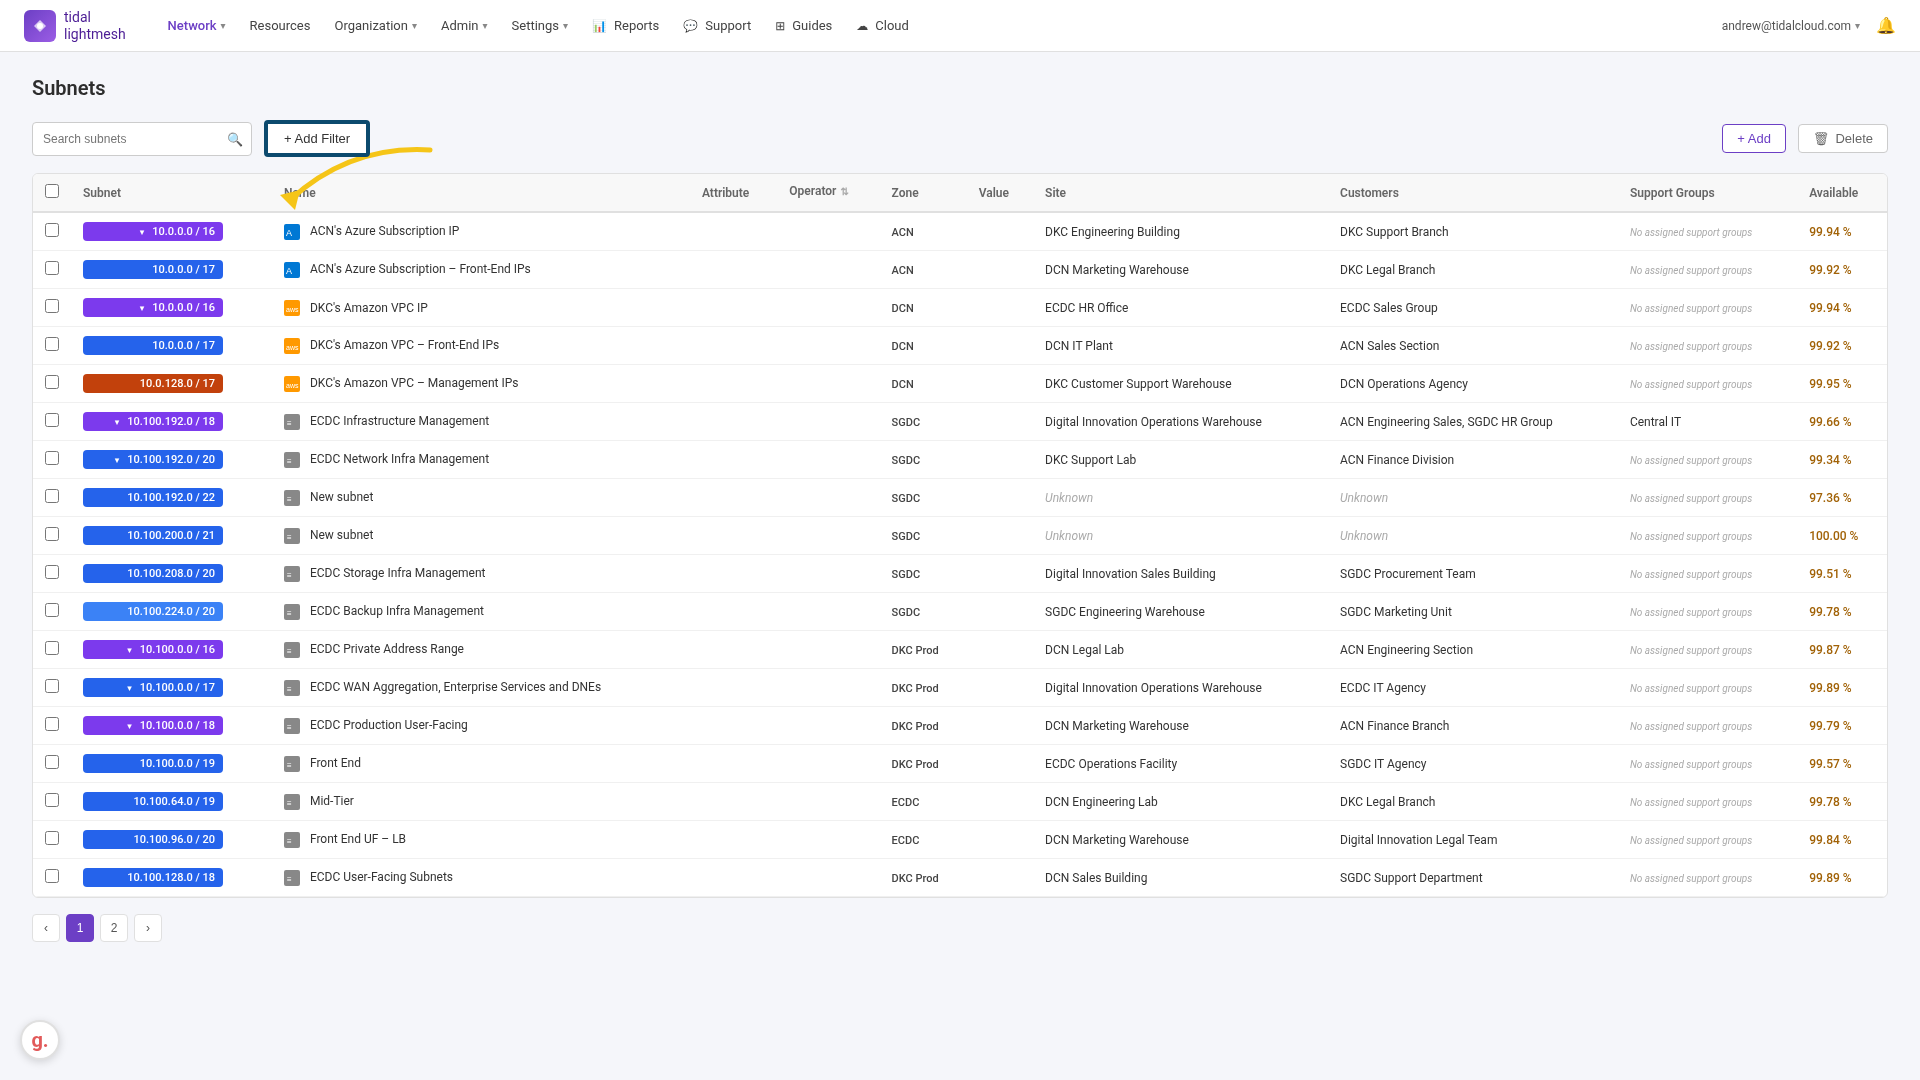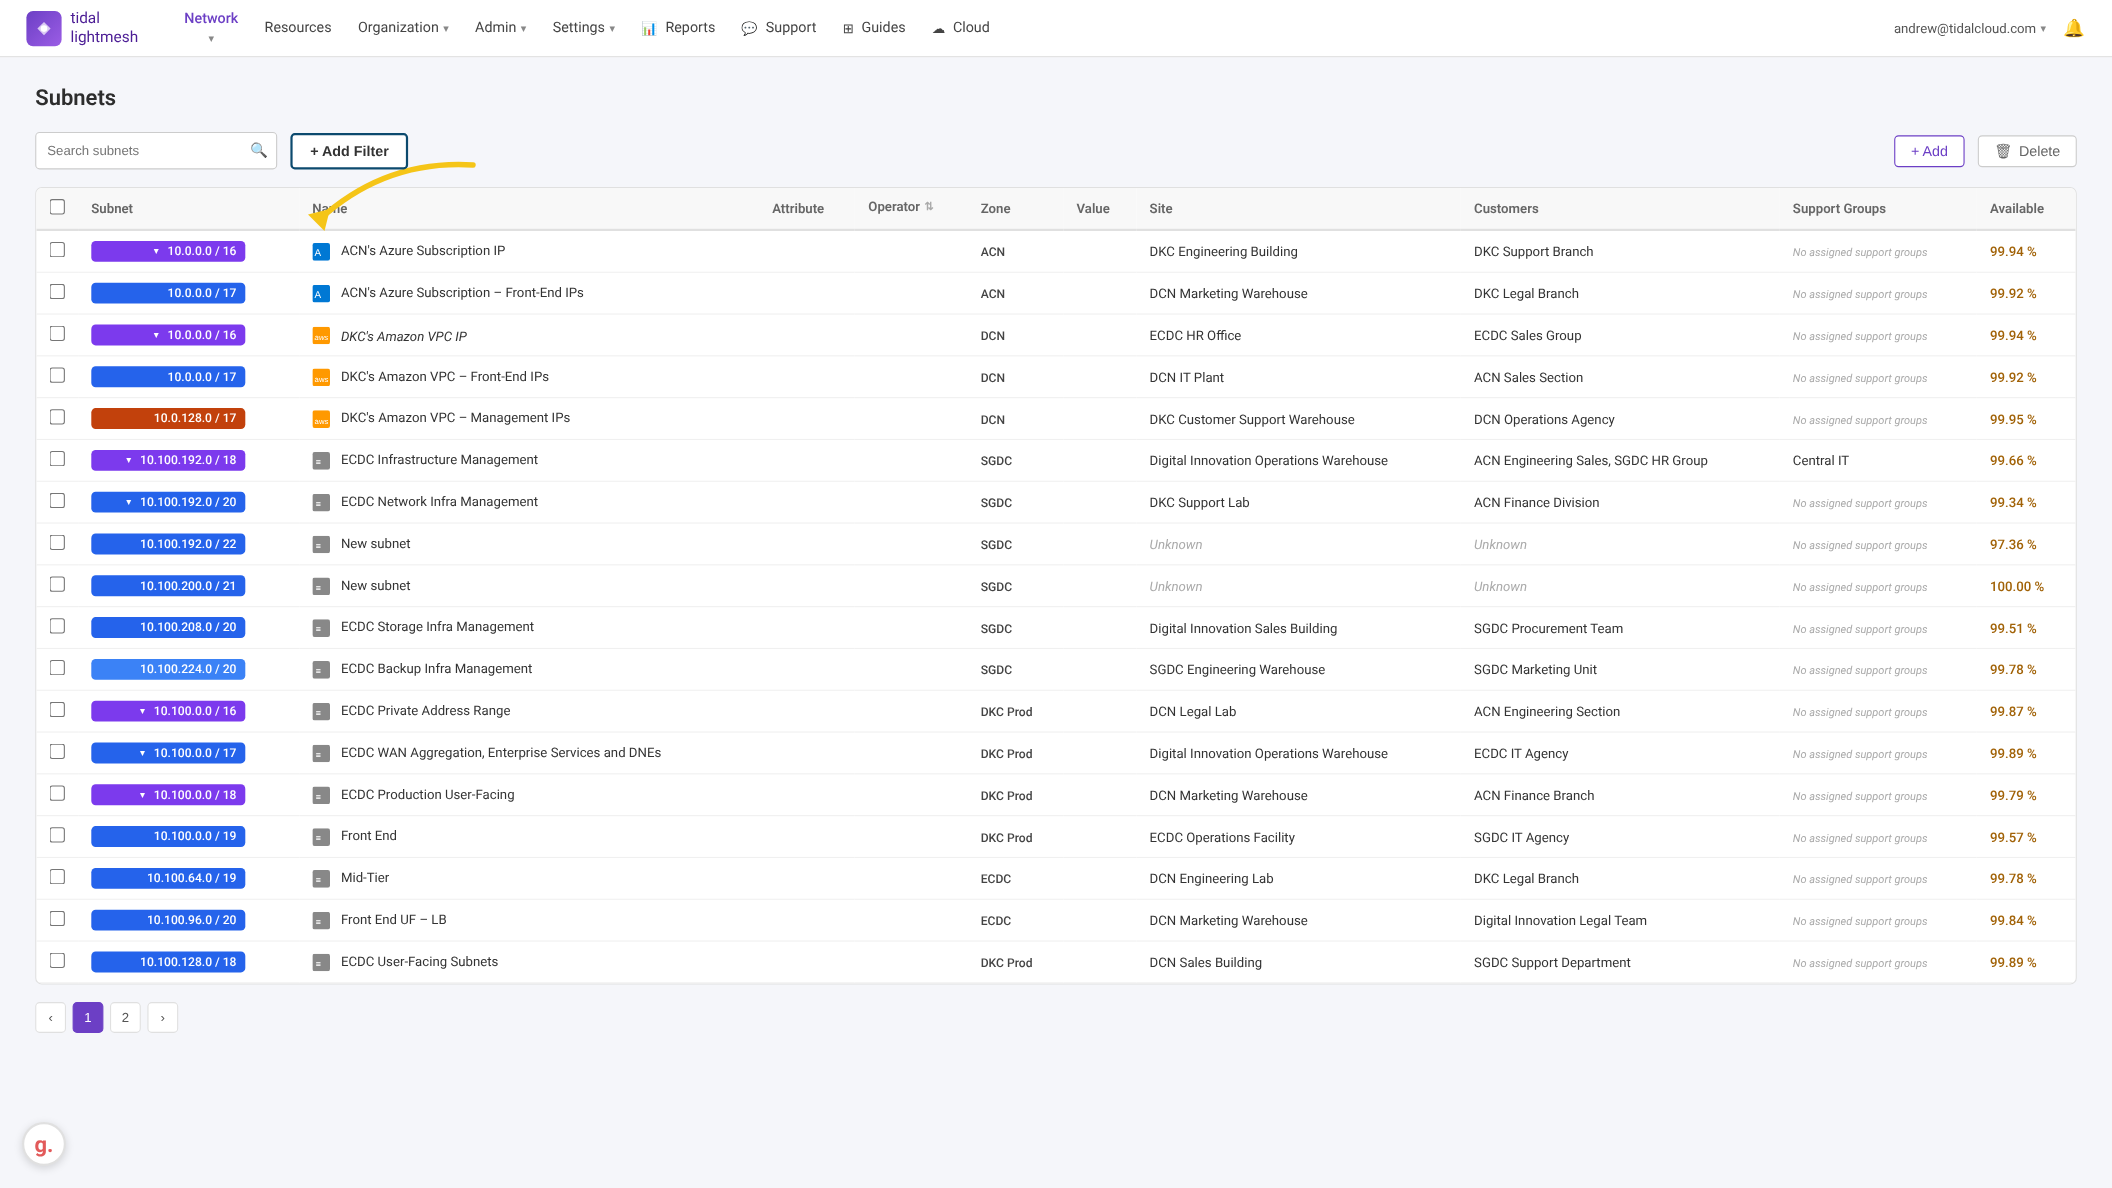--- a/index.html
+++ b/index.html
@@ -7,36 +7,36 @@
 
     
     .nav { display: flex; align-items: center; background: #fff; border-bottom: 1px solid #e0e0e0; padding: 0 24px; height: 52px; position: relative; z-index: 10; }
     .nav-logo { display: flex; align-items: center; gap: 8px; margin-right: 32px; }
     .nav-logo-icon { width: 32px; height: 32px; background: linear-gradient(135deg, #6c3fc5, #9b5de5); border-radius: 6px; display: flex; align-items: center; justify-content: center; }
     .nav-logo-icon svg { width: 20px; height: 20px; fill: white; }
     .nav-logo-text { font-size: 14px; font-weight: 600; color: #2d2d2d; line-height: 1.2; }
     .nav-logo-text span { display: block; font-weight: 400; color: #4c1d95; }
     .nav-items { display: flex; align-items: center; gap: 4px; flex: 1; }
     .nav-item { display: flex; align-items: center; gap: 4px; padding: 6px 10px; border-radius: 4px; cursor: pointer; color: #444; font-size: 13px; white-space: nowrap; }
-    .nav-item.active { color: #6c3fc5; font-weight: 500; flex-direction: column; }
+    .nav-item.active { color: #6c3fc5; font-weight: 500; }
     .nav-item-arrow { font-size: 10px; color: #888; }
     .nav-right { display: flex; align-items: center; gap: 16px; margin-left: auto; }
     .nav-user { font-size: 12px; color: #555; display: flex; align-items: center; gap: 4px; cursor: pointer; }
     .nav-bell { font-size: 16px; color: #666; cursor: pointer; }
 
     
     .page { padding: 24px 32px; }
     .page-title { font-size: 20px; font-weight: 600; color: #2d2d2d; margin-bottom: 20px; }
 
     
     .toolbar { display: flex; align-items: center; gap: 12px; margin-bottom: 16px; }
     .search-wrap { position: relative; }
     .search-input { width: 220px; height: 34px; border: 1px solid #ccc; border-radius: 4px; padding: 0 32px 0 10px; font-size: 12px; color: #555; background: #fff; outline: none; }
     .search-icon { position: absolute; right: 8px; top: 50%; transform: translateY(-50%); color: #aaa; font-size: 13px; }
-    .add-filter-btn { display: flex; align-items: center; gap: 6px; padding: 7px 16px; border: 2px solid #0c4a6e; border-radius: 4px; background: #fff; font-size: 13px; font-weight: 700; color: #333; cursor: pointer; position: relative; z-index: 5; }
+    .add-filter-btn { display: flex; align-items: center; gap: 6px; padding: 7px 16px; border: 4px solid #0c4a6e; border-radius: 4px; background: #fff; font-size: 13px; font-weight: 400; color: #333; cursor: pointer; position: relative; z-index: 5; }
     .toolbar-right { margin-left: auto; display: flex; align-items: center; gap: 12px; }
     .btn-add, .btn-delete { display: flex; align-items: center; gap: 6px; padding: 6px 14px; border-radius: 4px; font-size: 13px; cursor: pointer; border: 1px solid transparent; }
     .btn-add { color: #6c3fc5; border-color: #6c3fc5; background: #fff; }
     .btn-delete { color: #666; border-color: #ccc; background: #fff; }
 
     
     .table-wrap { background: #fff; border-radius: 6px; border: 1px solid #e0e0e0; overflow: hidden; }
     table { width: 100%; border-collapse: collapse; }
     thead tr { background: #f8f8f8; border-bottom: 2px solid #e0e0e0; }
     thead th { padding: 10px 12px; text-align: left; font-size: 12px; font-weight: 600; color: #666; white-space: nowrap; }
@@ -232,21 +232,21 @@
   </tr>
           <tr>
     <td><input type="checkbox" class="cb" style=""></td>
     <td>
       <span class="subnet-badge" style="background:#7c3aed">
         <span class="subnet-expand">▾</span>
         10.0.0.0 / 16
       </span>
     </td>
     <td>
-      <div style="display:flex;align-items:flex-end;gap:4px;font-style:italic;">
+      <div style="display:flex;align-items:center;gap:4px;">
         <span><svg width="16" height="16" viewBox="0 0 16 16" style="vertical-align:middle;margin-right:6px">
                     <rect width="16" height="16" rx="2" fill="#ff9900"></rect>
                     <text x="2" y="12" font-size="7" fill="white" font-family="sans-serif">aws</text>
                   </svg></span>
         <span>DKC's Amazon VPC IP</span>
       </div>
     </td>
     <td></td>
     <td></td>
     <td><span class="zone-badge">DCN</span></td>

